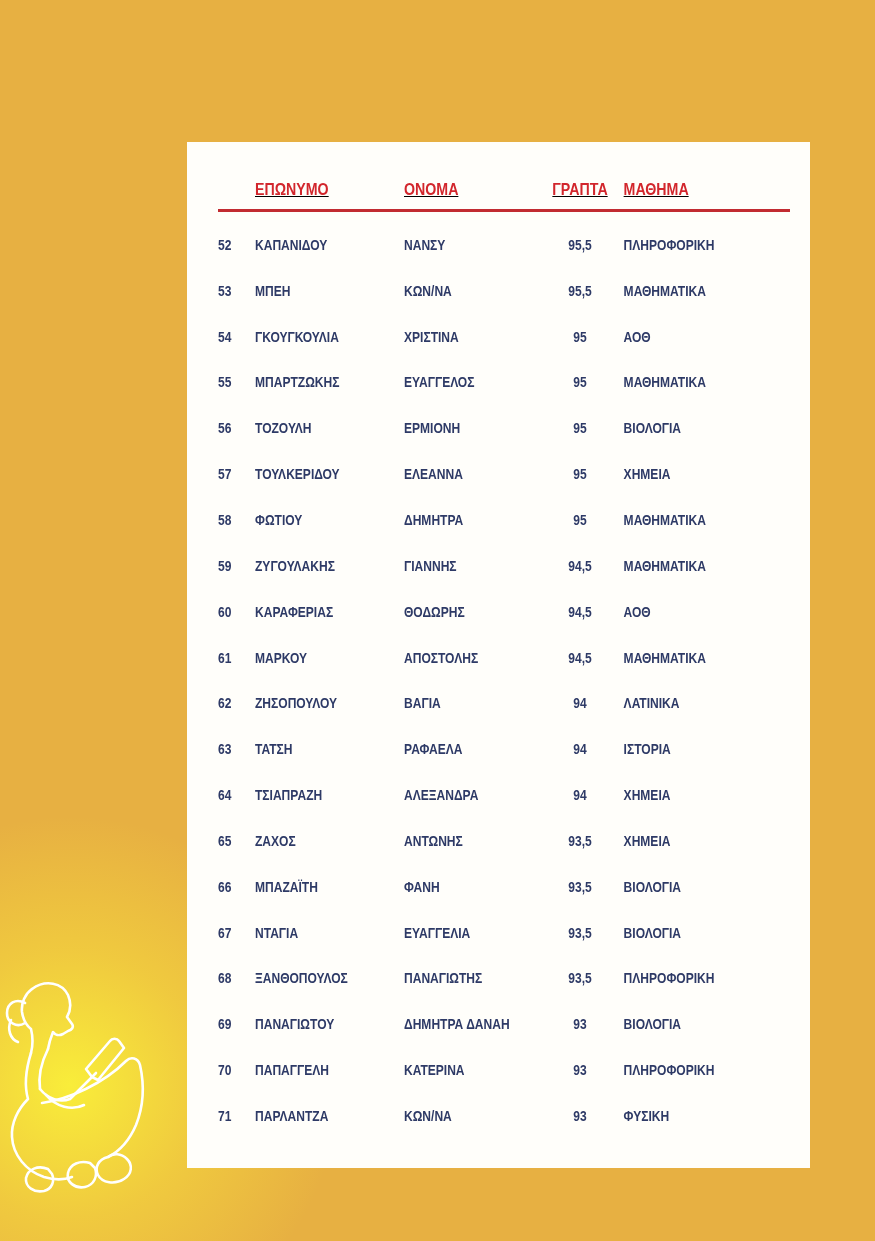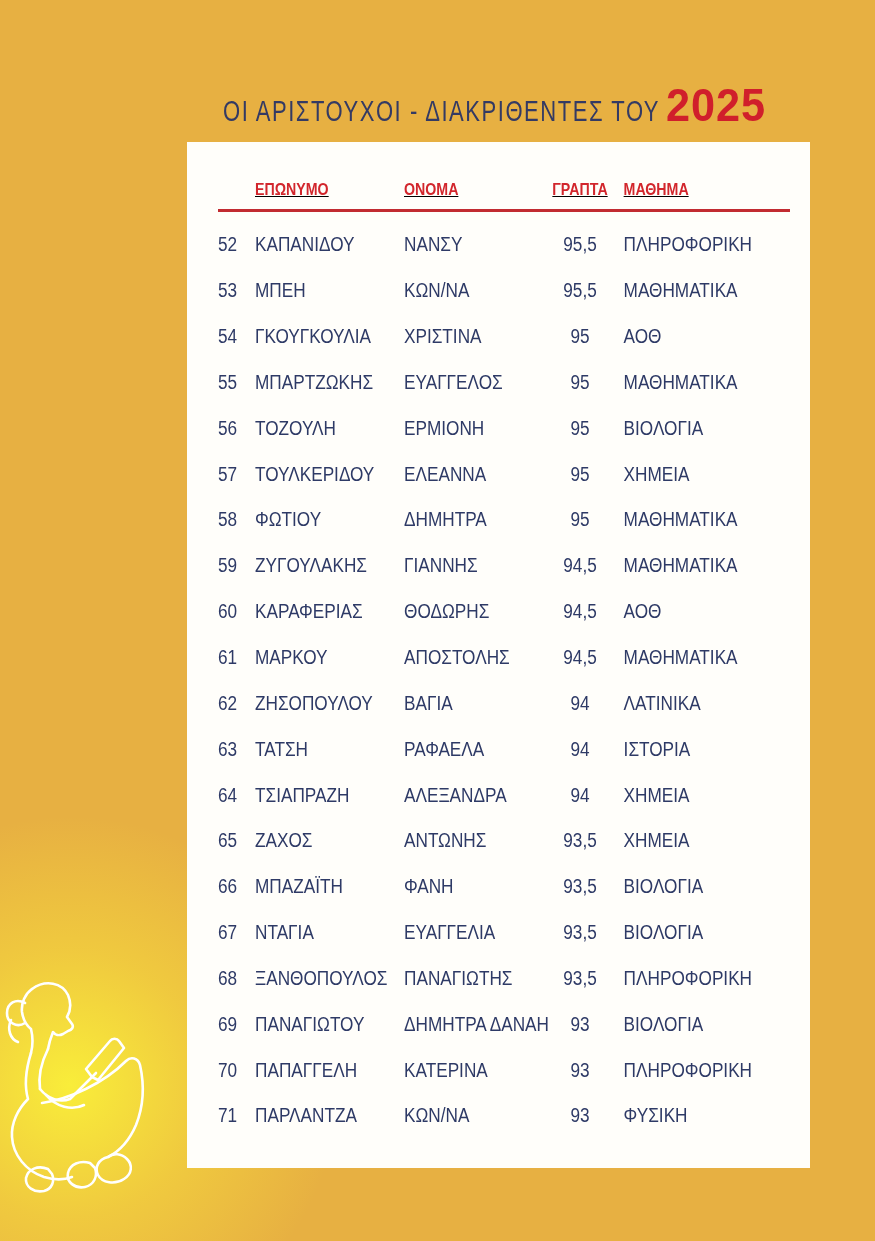--- a/index.html
+++ b/index.html
@@ -48,21 +48,21 @@
     white-space:nowrap; transform:scaleX(0.86); transform-origin:left center;
   }
   .th.c-grade { transform-origin:center center; }
   .divider {
     position:absolute; left:31px; top:67px; width:572px; height:3px;
     background: var(--divider-red, #c22b31);
   }
   .rows { position:absolute; left:31px; top:80px; width:572px; }
   .row {
     height:45.85px; color: var(--row-navy, #2e3a66);
-    font-weight:normal; font-size:20px; white-space:nowrap;
+    font-weight:bold; font-size:14px; white-space:nowrap;
   }
   .row span { transform:scaleX(0.86); transform-origin:left center; }
   .row .c-grade { transform-origin:center center; }
   .c-grade { text-align:center; }
   .c-subject { padding-left:10px; }
 </style>
 </head>
 <body>
 
 <div class="page">
@@ -78,24 +78,20 @@
     <path d="M38,112 C46,122 58,126 68,122 L94,96"></path>
     <path d="M90,100 L84,92 L108,64 C110,61 115,61 117,64 L122,71 L96,103 Z"></path>
     <path d="M44,118 C54,130 70,134 82,128"></path>
     <path d="M29,76 C24,92 22,108 26,122 C16,132 9,146 10,160 C11,178 24,194 42,200 C52,203 62,203 70,200"></path>
     <path d="M40,126 C68,122 102,106 124,84 C129,79 136,81 138,88 C142,106 142,128 134,148 C128,162 118,174 106,180"></path>
     <path d="M106,180 C97,182 92,190 96,198 C100,206 113,208 122,202 C130,197 131,188 125,182 C119,176 111,176 106,180 Z"></path>
     <path d="M88,186 C78,183 68,187 66,196 C64,205 73,212 83,210 C92,208 96,199 93,191 Z"></path>
     <path d="M46,192 C36,188 26,192 24,201 C23,210 32,216 42,214 C50,212 53,204 50,197 Z"></path>
   </svg>
 
-  <header class="title">
-    <span class="title-prefix">ΟΙ ΑΡΙΣΤΟΥΧΟΙ - ΔΙΑΚΡΙΘΕΝΤΕΣ ΤΟΥ</span>
-    <span class="title-year">2025</span>
-  </header>
 
   <main class="card">
     <div class="thead">
       <span class="c-rank"></span>
       <span class="c-surname th">ΕΠΩΝΥΜΟ</span>
       <span class="c-name th">ΟΝΟΜΑ</span>
       <span class="c-grade th">ΓΡΑΠΤΑ</span>
       <span class="c-subject th">ΜΑΘΗΜΑ</span>
     </div>
     <div class="divider"></div>

